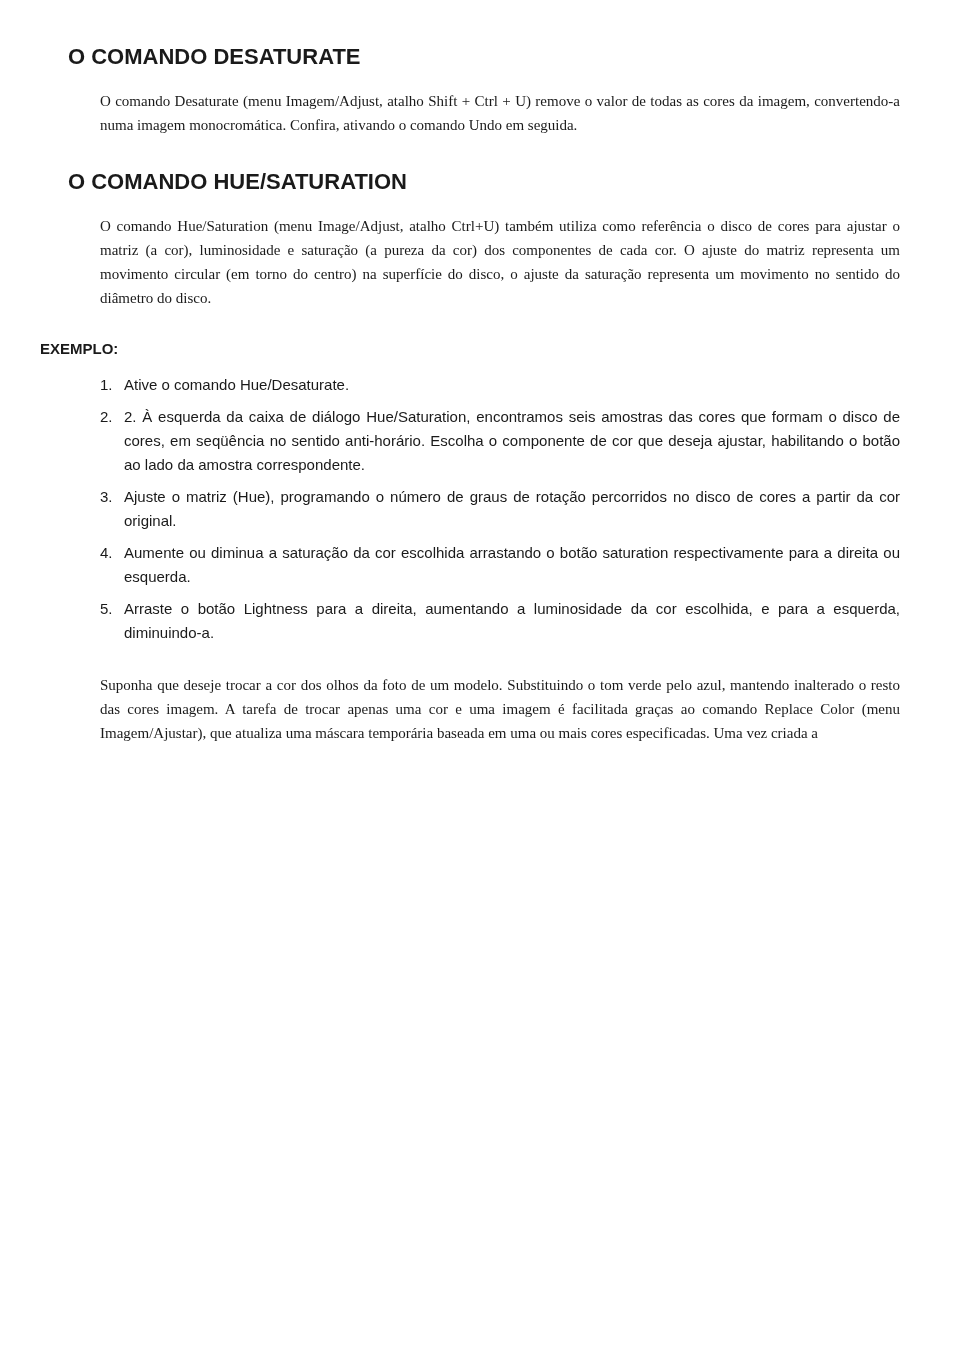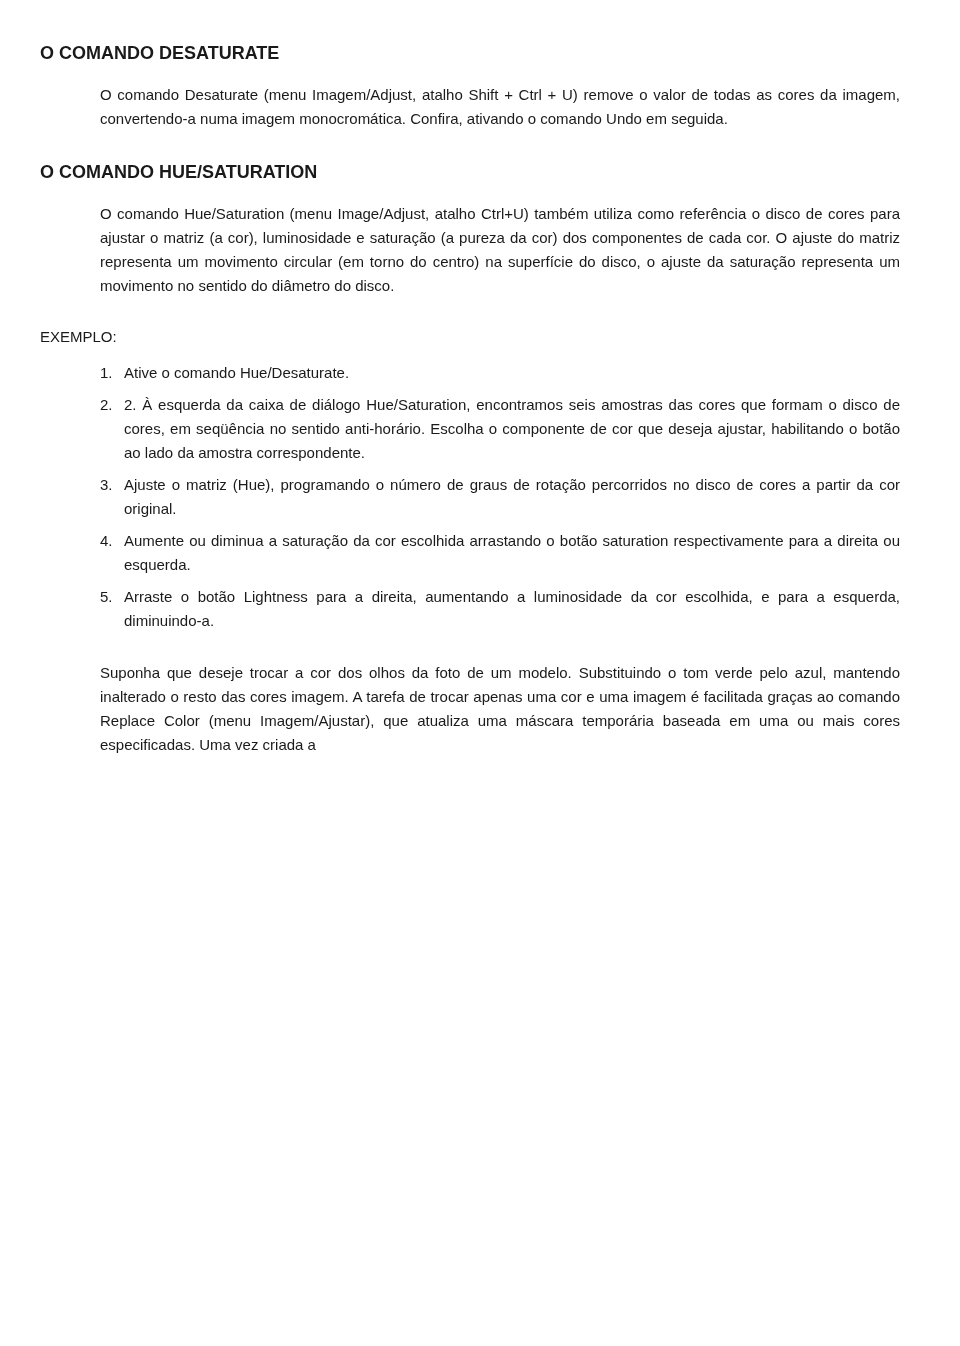--- a/index.html
+++ b/index.html
@@ -12,44 +12,46 @@
       background: #ffffff;
       font-family: Arial, sans-serif;
       font-size: 15px;
       color: #1a1a1a;
       width: 960px;
       padding: 40px 60px 40px 40px;
       line-height: 1.5;
     }
 
     .section-title {
-      font-size: 18px;
+      font-size: 22px;
       font-weight: bold;
       margin-bottom: 16px;
       margin-top: 0;
+      margin-left: 28px;
     }
 
     .section-body {
       text-align: justify;
       margin-bottom: 20px;
       line-height: 1.6;
     }
 
     .section-block {
       margin-bottom: 28px;
     }
 
     .indent {
       margin-left: 60px;
       text-align: justify;
       line-height: 1.6;
+      font-family: Liberation Serif, serif;
     }
 
     .example-label {
-      font-weight: normal;
+      font-weight: bold;
       margin-bottom: 12px;
     }
 
     .numbered-list {
       margin-left: 60px;
       margin-bottom: 16px;
     }
 
     .numbered-list li {
       text-align: justify;

